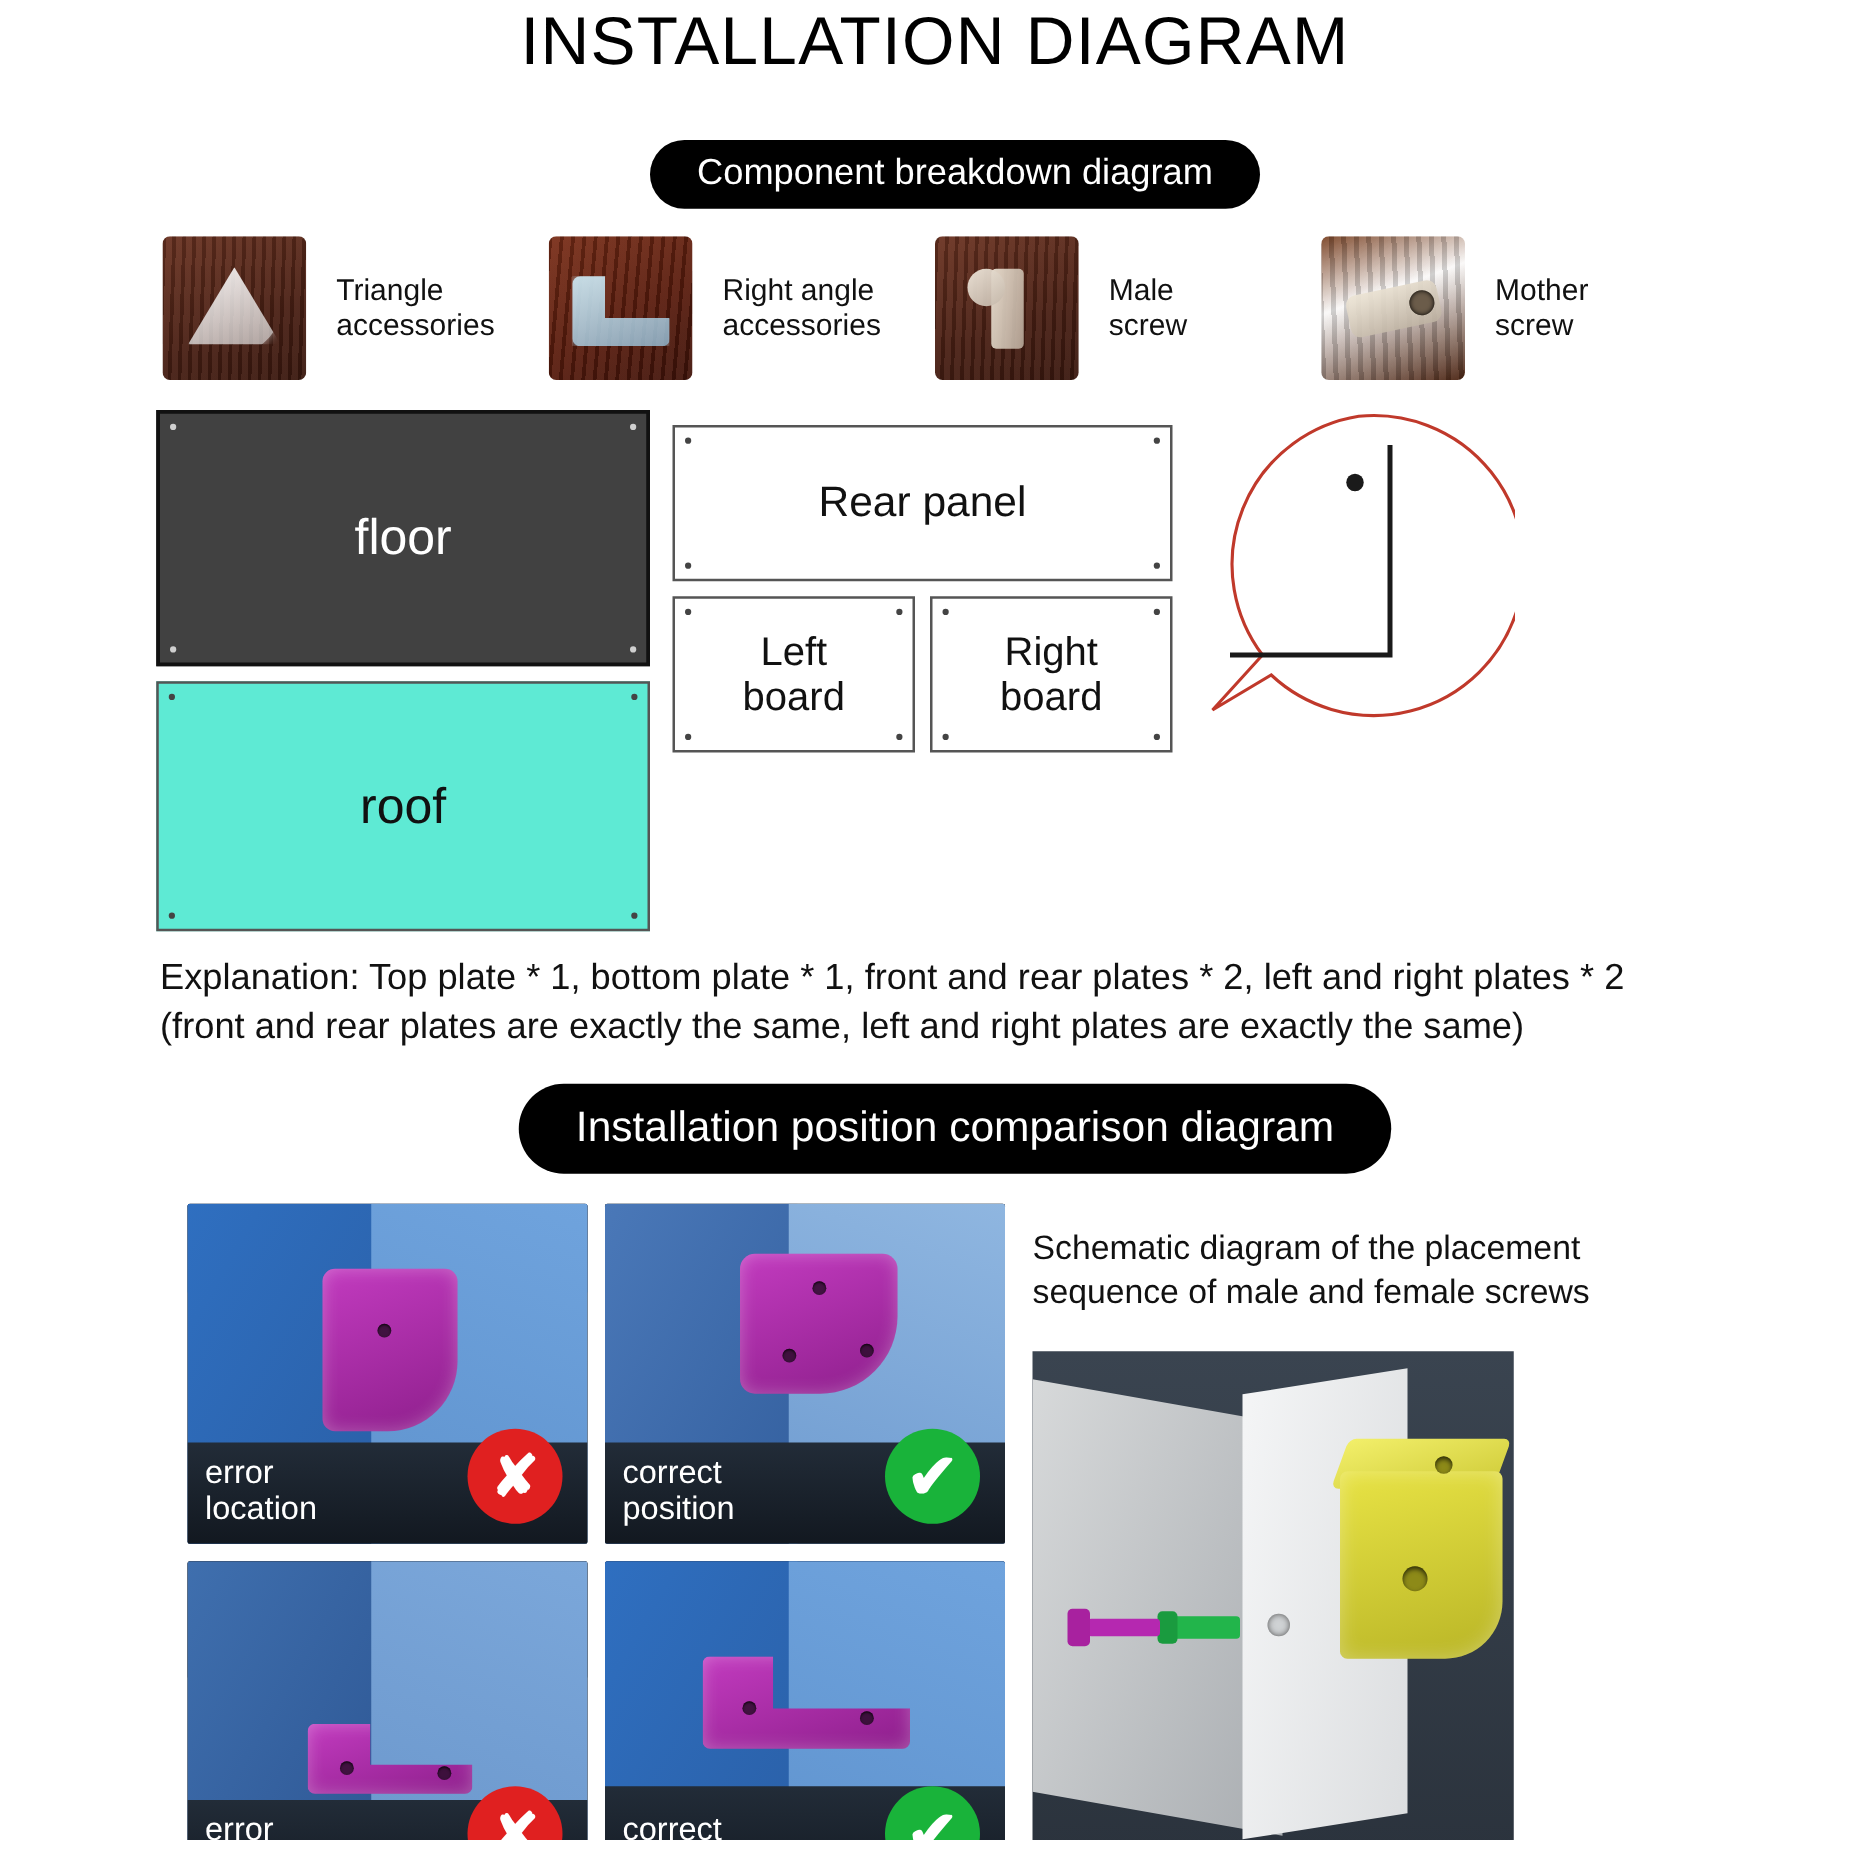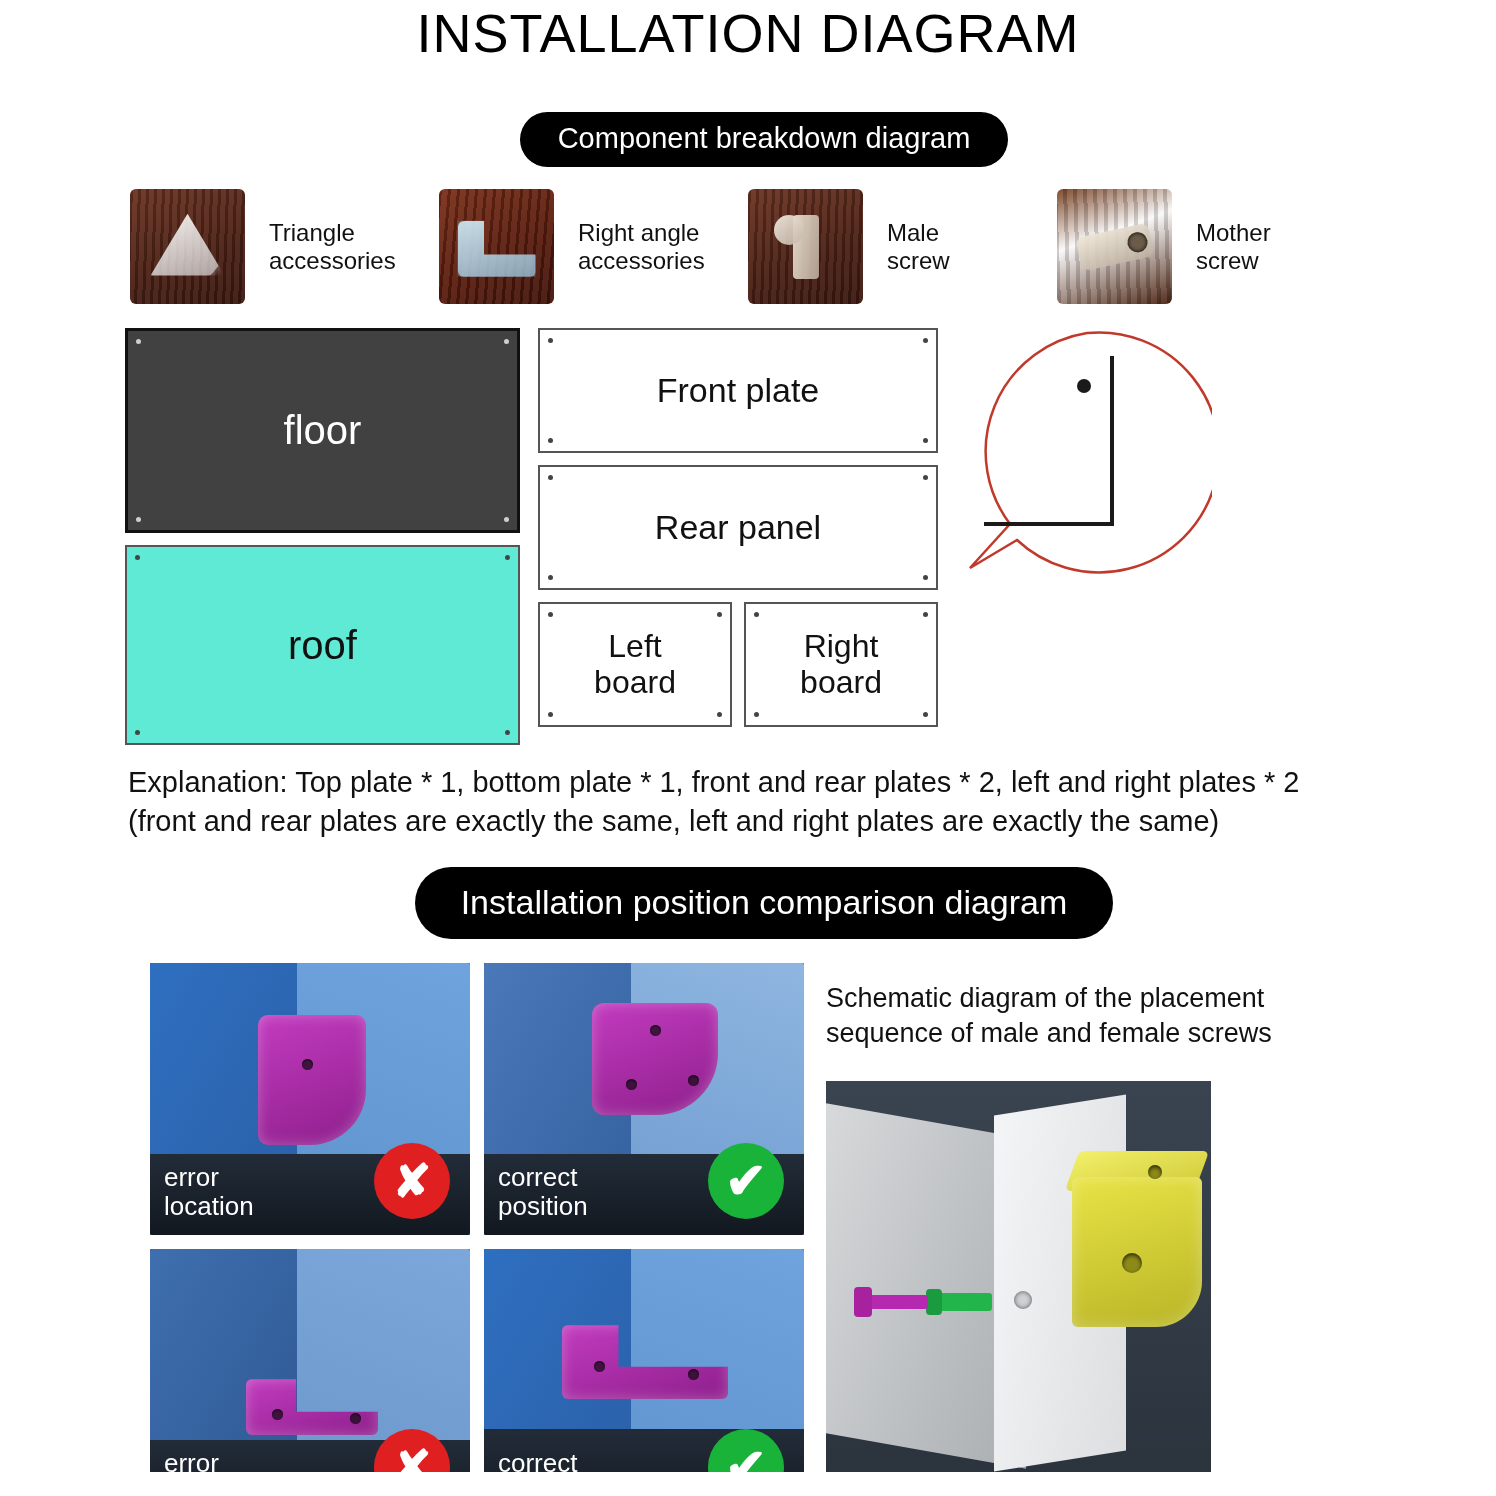--- a/index.html
+++ b/index.html
@@ -407,27 +407,20 @@
       <div class="plate roof">
         <span class="dot tl"></span>
           <span class="dot tr"></span>
           <span class="dot bl"></span>
           <span class="dot br"></span>
         <span>roof</span>
       </div>
     </div>
 
     <div class="col-mid">
-      <div class="plate front-plate">
-        <span class="dot tl"></span>
-          <span class="dot tr"></span>
-          <span class="dot bl"></span>
-          <span class="dot br"></span>
-        <span>Front plate</span>
-      </div>
       <div class="plate rear-panel">
         <span class="dot tl"></span>
           <span class="dot tr"></span>
           <span class="dot bl"></span>
           <span class="dot br"></span>
         <span>Rear panel</span>
       </div>
       <div class="lr-row">
         <div class="plate lr-plate">
           <span class="dot tl"></span>

